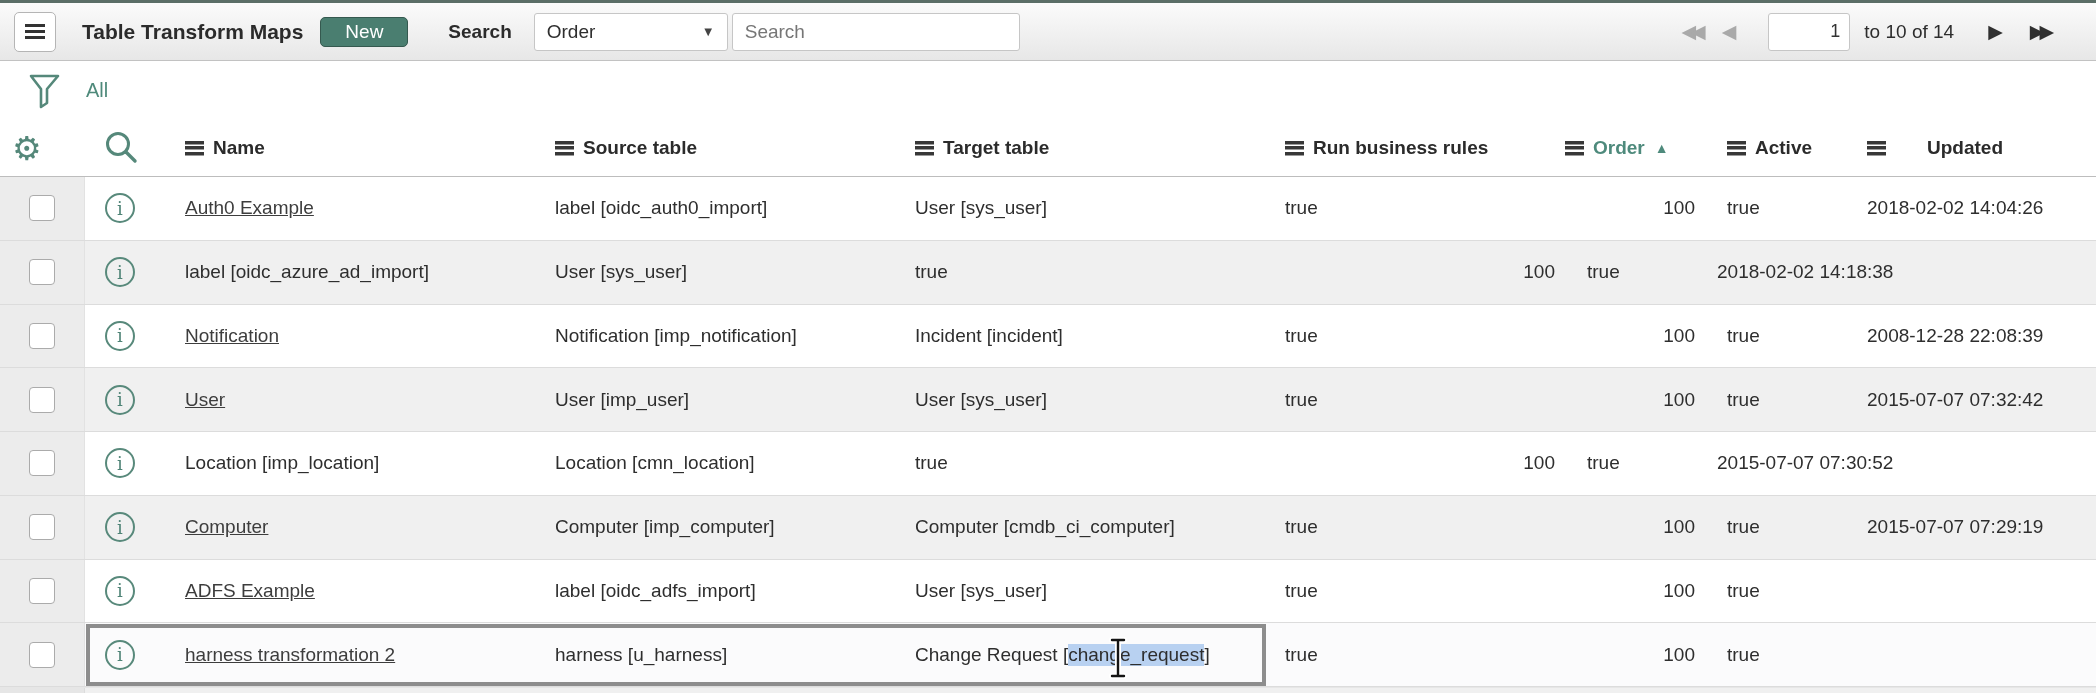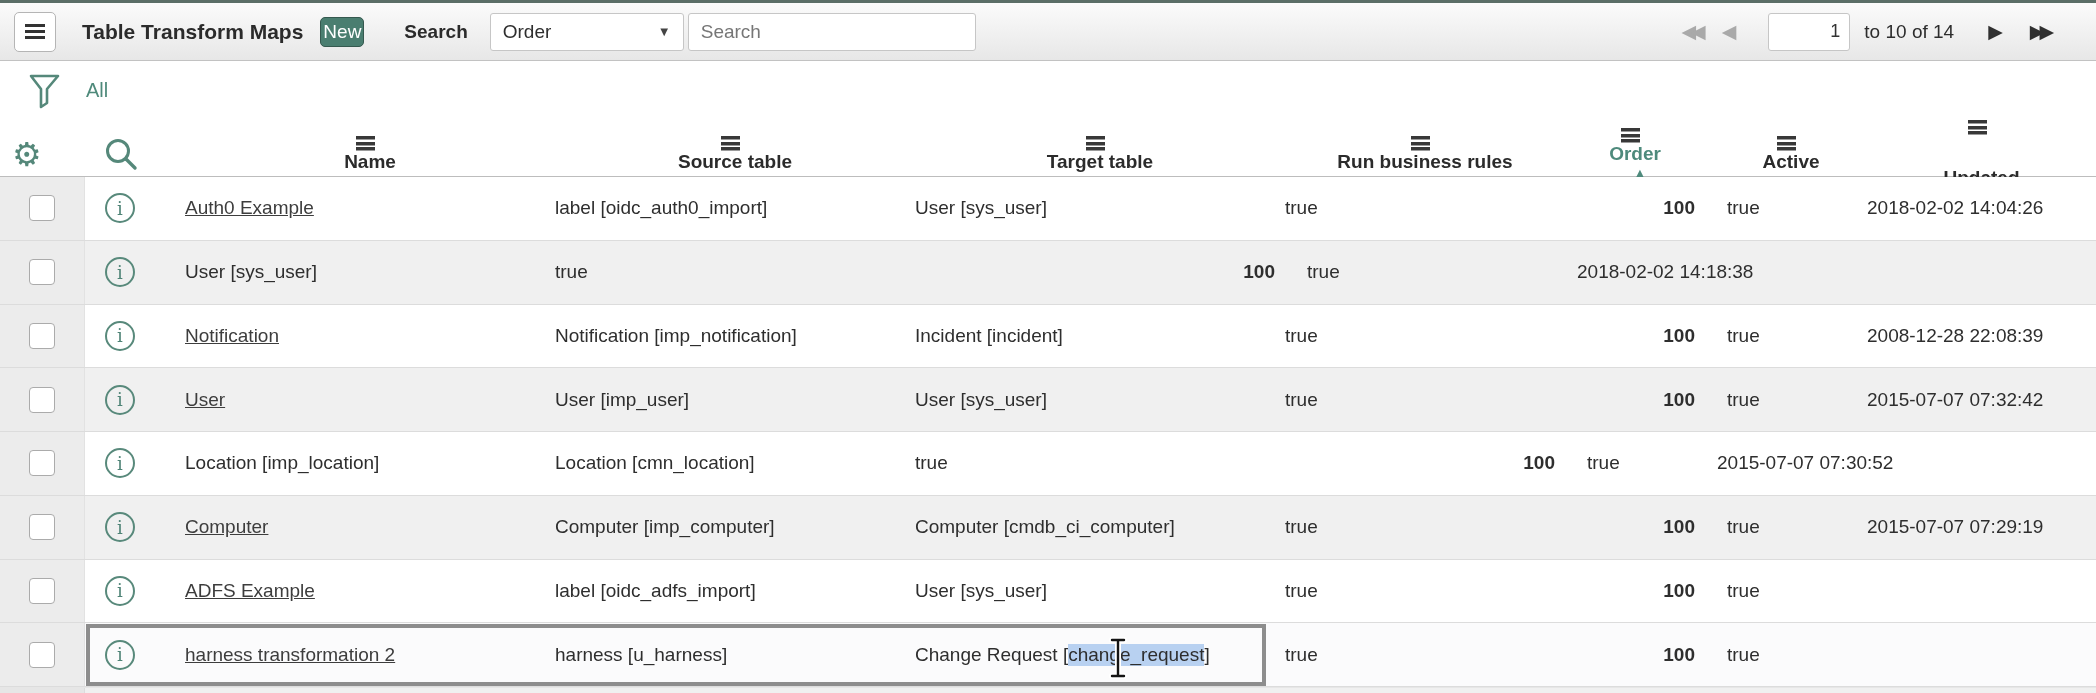--- a/index.html
+++ b/index.html
@@ -14,21 +14,21 @@
   .toolbar { height:58px; display:flex; align-items:center;
     background:linear-gradient(#fbfbfb,#e7e7e7); border-bottom:1px solid #c2c2c2;justify-content:flex-end; }
   .menu-btn { width:42px; height:40px; margin-left:14px; background:#fff;
     border:1px solid #b5b5b5; border-radius:5px; display:flex; align-items:center;
     justify-content:center; cursor:pointer; }
   .bars { width:20px; height:15px;
     background-image:linear-gradient(#333,#333),linear-gradient(#333,#333),linear-gradient(#333,#333);
     background-repeat:no-repeat; background-size:20px 3px;
     background-position:0 0,0 6px,0 12px; }
   .title { font-size:21px; font-weight:700; color:#2b2b2b; margin-left:26px; white-space:nowrap; }
-  .new-btn { margin-left:17px; height:30px; padding:0 2px; background:#4a7e70;
+  .new-btn { margin-left:17px; height:30px; padding:0 24px; background:#4a7e70;
     border:1px solid #35594f; border-radius:5px; color:#fff; font-size:19px;
     font-family:inherit; cursor:pointer; }
   .search-label { margin-left:40px; font-size:19px; font-weight:700; color:#2b2b2b; }
   .field-select { margin-left:22px; width:194px; height:38px; background:#fff;
     border:1px solid #c6c6c6; border-radius:3px; display:flex; align-items:center;
     padding:0 12px; font-size:19px; cursor:pointer; }
   .field-select .caret { margin-left:auto; font-size:13px; color:#444; }
   .search-input { margin-left:4px; width:288px; height:38px; border:1px solid #c6c6c6;
     border-radius:3px; font-size:19px; font-family:inherit; padding:0 12px; color:#333; }
   .search-input::placeholder { color:#767676; }
@@ -46,21 +46,21 @@
   
   .filter-row { height:59px; display:flex; align-items:center; background:#fff; }
   .funnel { margin-left:28px; cursor:pointer; display:flex; }
   .all-link { margin-left:24px; font-size:20px; color:#4f8a7b; cursor:pointer; }
 
   
   .grid { display:grid;
     grid-template-columns:85px 100px 370px 360px 370px 280px 140px 150px 1fr;
     align-items:center; }
   .header-row { height:57px; border-bottom:1px solid #bdbdbd; background:#fff; }
-  .hcell { display:flex; align-items:center; font-size:19px; font-weight:700; color:#2b2b2b;flex-direction:column; }
+  .hcell { display:flex; align-items:center; font-size:19px; font-weight:700; color:#2b2b2b; }
   .hbars { width:19px; height:15px; margin-right:9px; flex:none;
     background-image:linear-gradient(#383838,#383838),linear-gradient(#383838,#383838),linear-gradient(#383838,#383838);
     background-repeat:no-repeat; background-size:19px 3.5px;
     background-position:0 0,0 5.7px,0 11.4px; cursor:pointer; }
   .hcell.sorted { color:#4e8a7c; }
   .sort-arrow { color:#4e8a7c; font-size:14px; margin-left:10px; }
   .gear { font-family:"DejaVu Sans",sans-serif; font-size:33px; color:#55887a;
     margin-left:12px; cursor:pointer; line-height:1; }
   .mag { margin-left:18px; cursor:pointer; display:flex; }
 
@@ -69,21 +69,21 @@
   .row.alt { background:#f0f0f0; }
   .cell { font-size:19px; color:#2e2e2e; white-space:nowrap; display:flex; align-items:center; height:100%; }
   .c-check { background:#ececec; justify-content:center; border-right:1px solid #e2e2e2; }
   .checkbox { width:26px; height:26px; background:#fff; border:1.5px solid #ababab;
     border-radius:4px; cursor:pointer; }
   .c-info { padding-left:20px; }
   .info-icon { width:30px; height:30px; border:2px solid #58897b; border-radius:50%;
     color:#4e8376; font-family:"DejaVu Serif",serif; font-size:18px; display:flex;
     align-items:center; justify-content:center; cursor:pointer; flex:none; }
   .c-name a { color:#3d3d3d; text-decoration:underline; cursor:pointer; }
-  .c-order { justify-content:flex-end; padding-right:10px;font-weight:bold; }
+  .c-order { justify-content:flex-end; padding-right:10px; }
   .c-active { padding-left:22px; }
   .c-updated { padding-left:12px;gap:32px; }
   .sel-outline { position:absolute; left:86px; top:1px; bottom:0px; width:1180px;
     border:4px solid #8d8d8d; pointer-events:none; }
   .row.selected { background:#fbfbfc; }
   .text-sel { background:#b8d1f1; position:relative; }
   .ibeam { position:absolute; left:40px; top:-8px; pointer-events:none; }
 
   .partial-row { height:6px; background:#f0f0f0; border-top:1px solid #e6e6e6; display:grid;
     grid-template-columns:85px 1fr; }
@@ -187,20 +187,21 @@
         <div class="cell c-active">true</div>
         <div class="cell c-updated">2018-02-02 14:04:26</div>
       </div>
       <div class="grid row alt">
         <div class="cell c-check">
           <span class="checkbox"></span>
         </div>
         <div class="cell c-info">
           <span class="info-icon">i</span>
         </div>
+        <div class="cell">label [oidc_azure_ad_import]</div>
         <div class="cell">User [sys_user]</div>
         <div class="cell">true</div>
         <div class="cell c-order">100</div>
         <div class="cell c-active">true</div>
         <div class="cell c-updated">2018-02-02 14:18:38</div>
       </div>
       <div class="grid row">
         <div class="cell c-check">
           <span class="checkbox"></span>
         </div>

